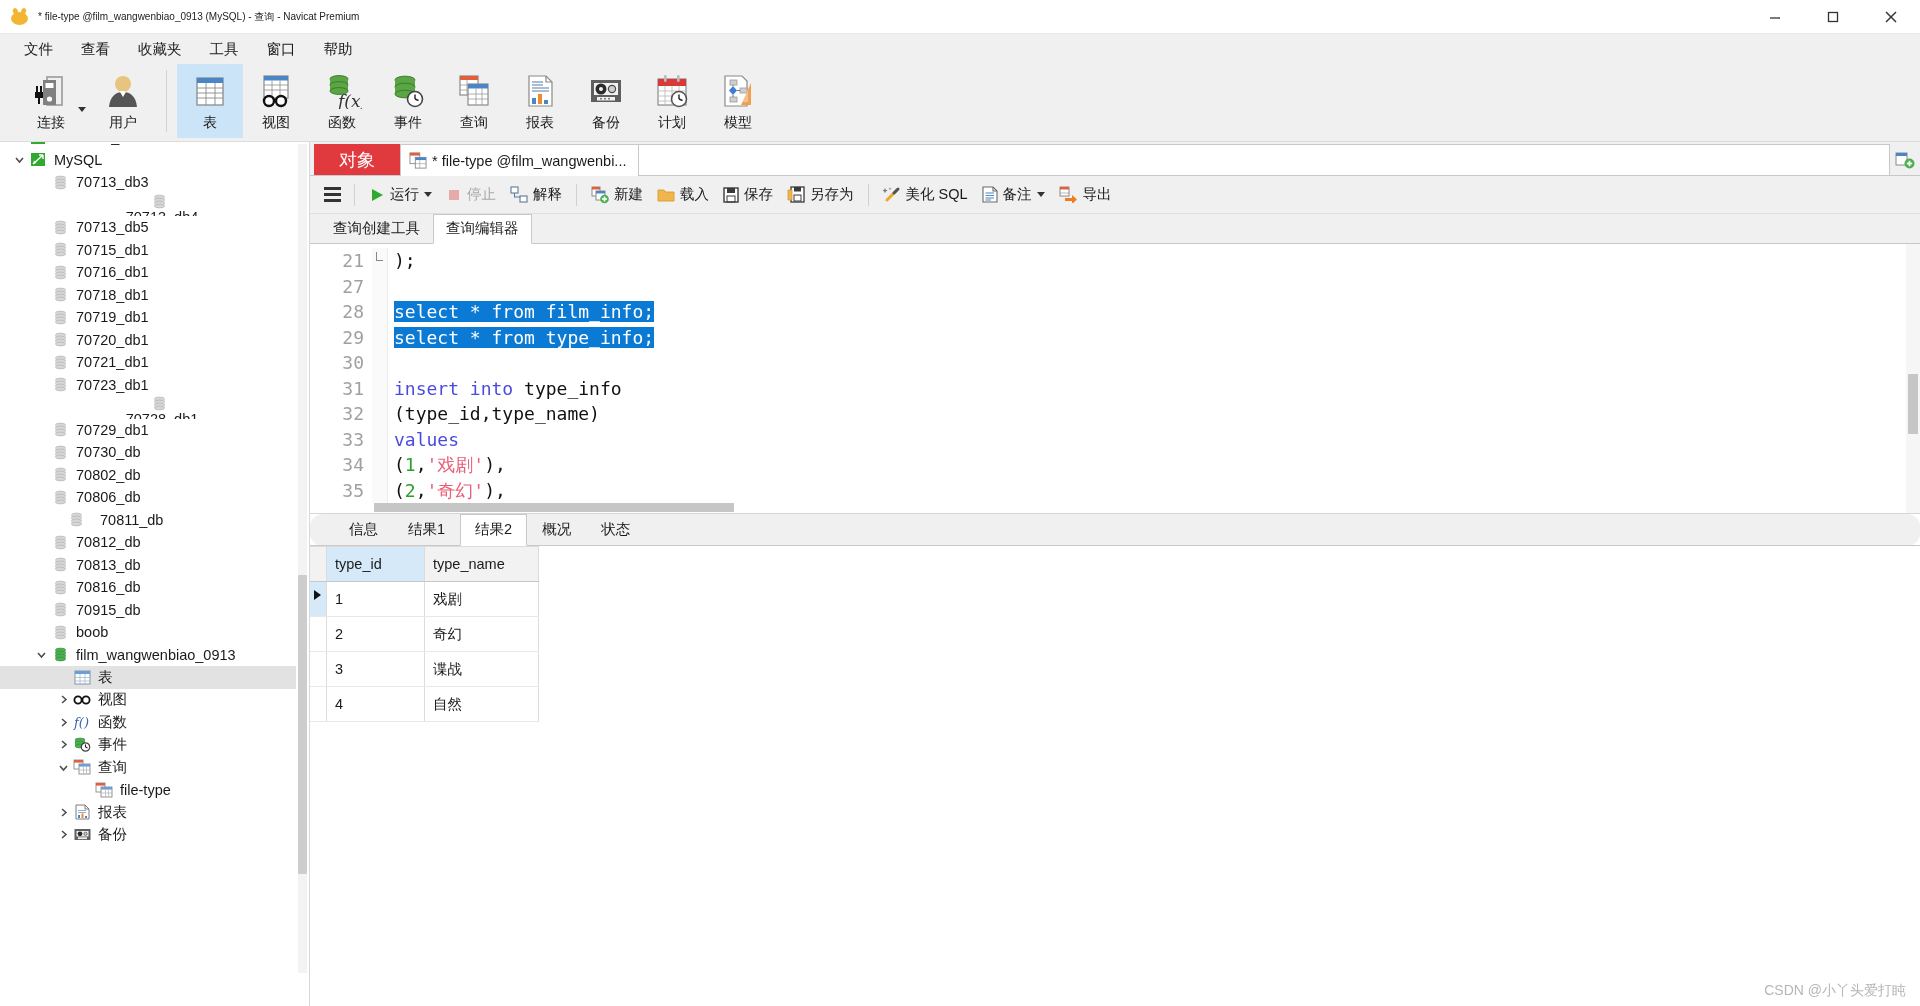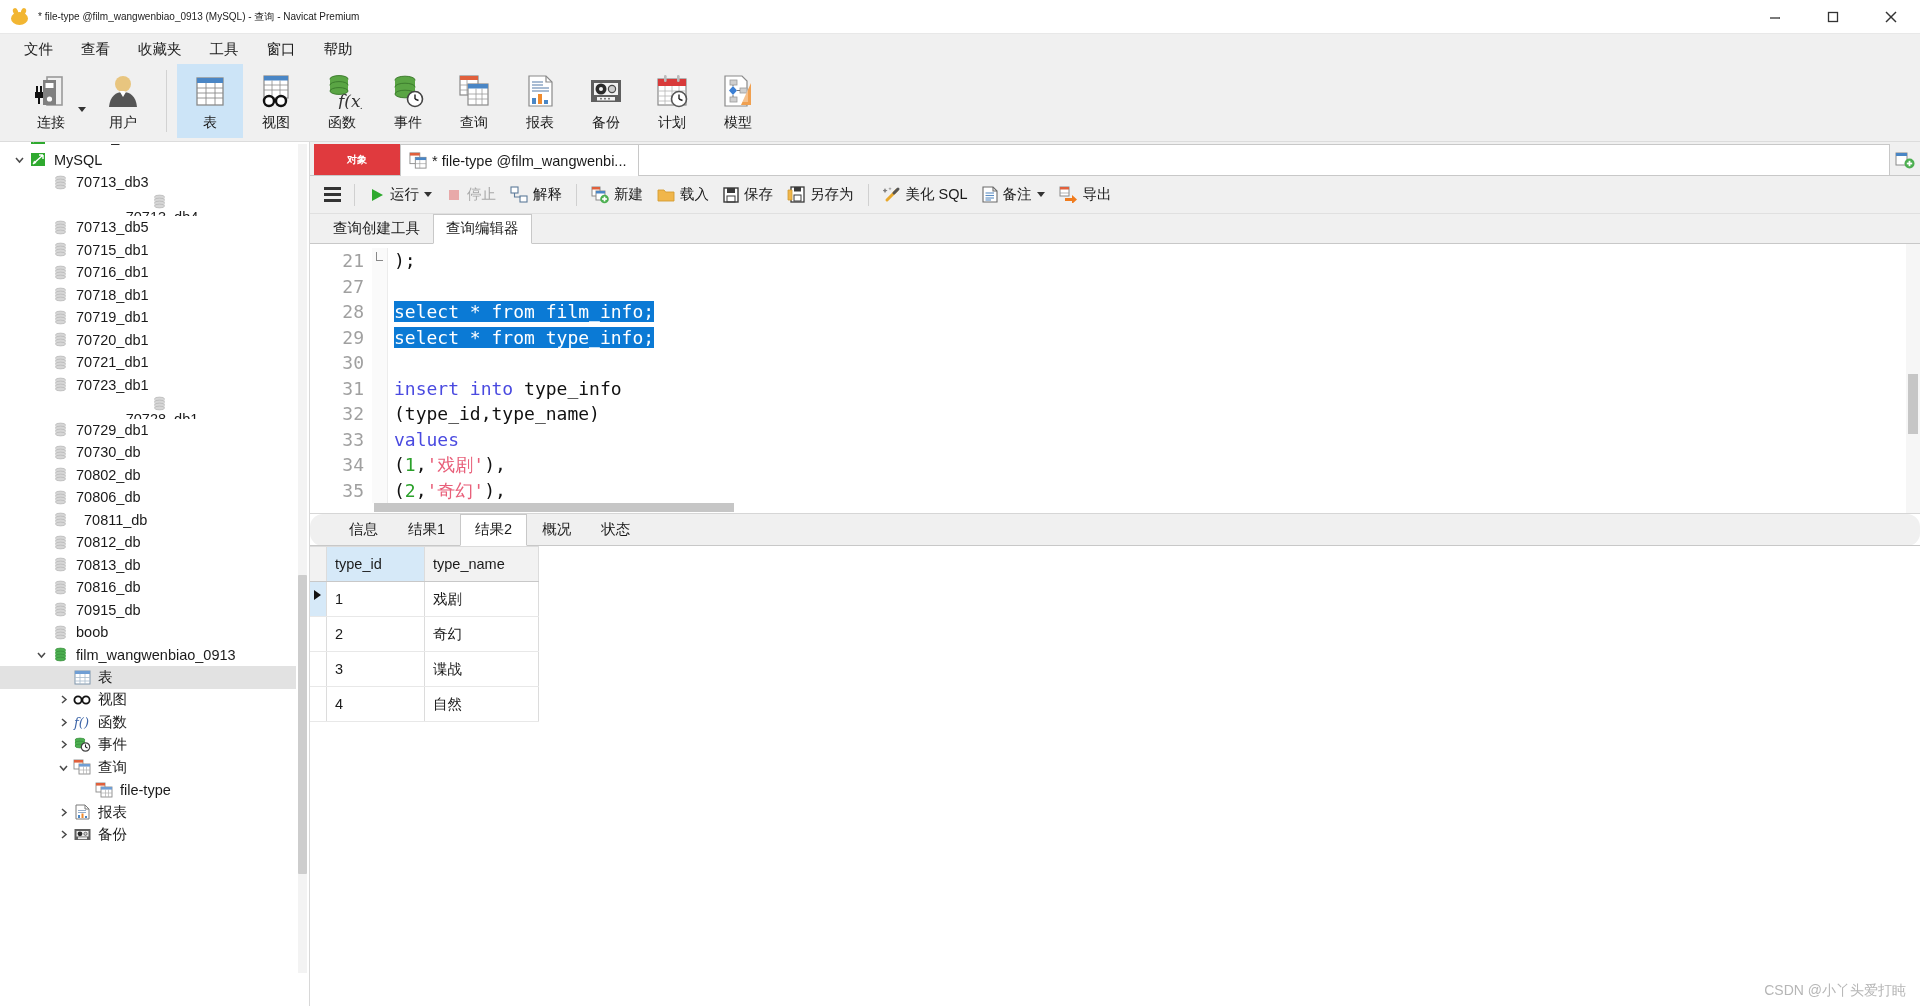--- a/index.html
+++ b/index.html
@@ -177,23 +177,22 @@
     padding-left: 4px;
     position: relative;
   }
   .tabstrip::after {
     content: ""; position: absolute; left: 0; right: 0; bottom: 0;
     height: 1px; background: #c8c8c8;
   }
   .tab-object {
     background: #e03a3e; color: #fff;
     display: flex; align-items: center; justify-content: center;
-    min-width: 86px; font-size: 10px;
+    min-width: 86px; font-size: 18px;
     margin-top: 2px;
-    font-weight: bold;
   }
   .tab-doc {
     background: #fff;
     display: flex; align-items: center;
     padding: 0 12px 0 8px;
     font-size: 14.5px; color: #1a1a1a;
     border: 1px solid #c8c8c8; border-bottom: none;
     margin-top: 2px;
     white-space: nowrap;
     position: relative; z-index: 2;
@@ -931,21 +930,21 @@
                   <ellipse cx="7.5" cy="6" rx="5" ry="1.9"></ellipse>
                   <rect x="2.5" y="6" width="10" height="3" stroke="none"></rect>
                   <ellipse cx="7.5" cy="9" rx="5" ry="1.9"></ellipse>
                   <rect x="2.5" y="9" width="10" height="3" stroke="none"></rect>
                   <ellipse cx="7.5" cy="12" rx="5" ry="1.9"></ellipse>
                 </g>
               </svg>
             </span>
             <span class="tree-label">70806_db</span>
           </div>
-          <div class="tree-row" style="padding-left: 24px; gap: 8px;">
+          <div class="tree-row" style="padding-left: 40px; gap: 8px;">
             <span class="tw"></span>
             <span class="tree-ico">
               <svg width="15" height="15" viewBox="0 0 15 15">
                 <g fill="#d6d6d6" stroke="#b4b4b4" stroke-width="0.7">
                   <ellipse cx="7.5" cy="3" rx="5" ry="1.9"></ellipse>
                   <rect x="2.5" y="3" width="10" height="3" stroke="none"></rect>
                   <ellipse cx="7.5" cy="6" rx="5" ry="1.9"></ellipse>
                   <rect x="2.5" y="6" width="10" height="3" stroke="none"></rect>
                   <ellipse cx="7.5" cy="9" rx="5" ry="1.9"></ellipse>
                   <rect x="2.5" y="9" width="10" height="3" stroke="none"></rect>

